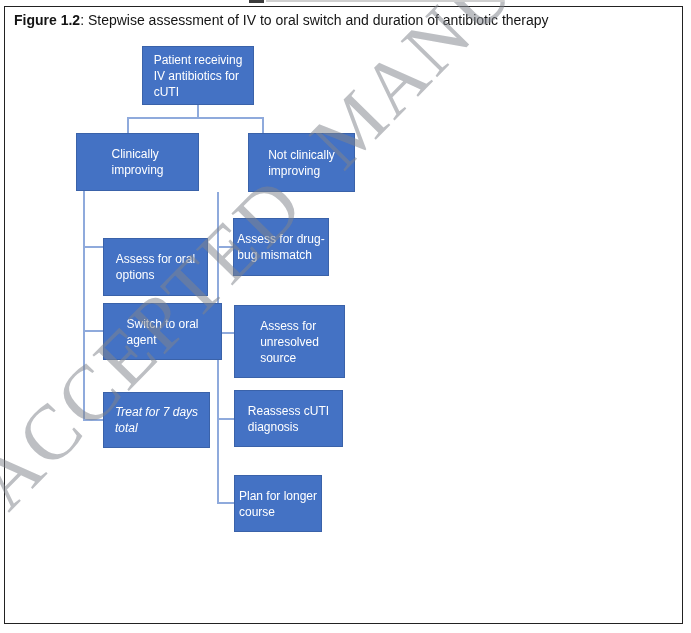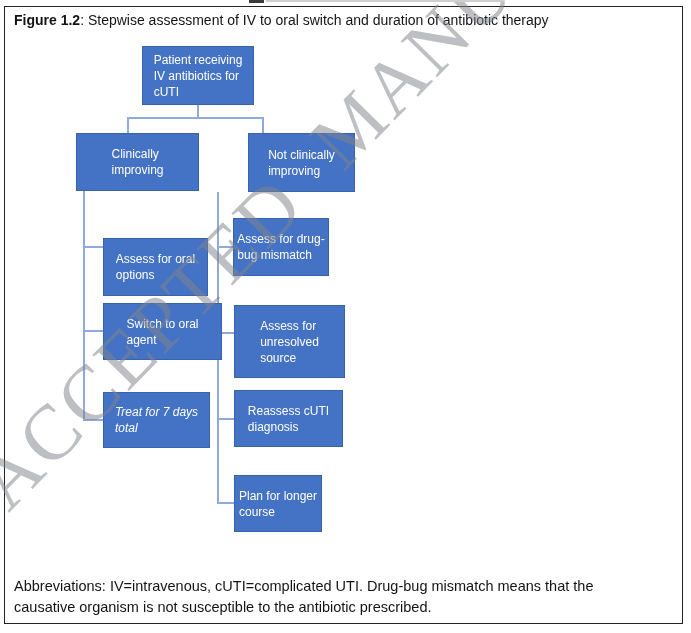--- a/index.html
+++ b/index.html
@@ -122,16 +122,14 @@
 unresolved
 source</div>
     <div class="node n-reassess">Reassess cUTI
 diagnosis</div>
     <div class="node n-longer">Plan for longer
 course</div>
   </div>
 
   <div class="watermark">ACCEPTED MANUSCRIPT</div>
 
-  <div class="caption">Abbreviations: IV=intravenous, cUTI=complicated UTI. Drug-bug mismatch means that the
-causative organism is not susceptible to the antibiotic prescribed.</div>
 
 </div>
 
 </body></html>

